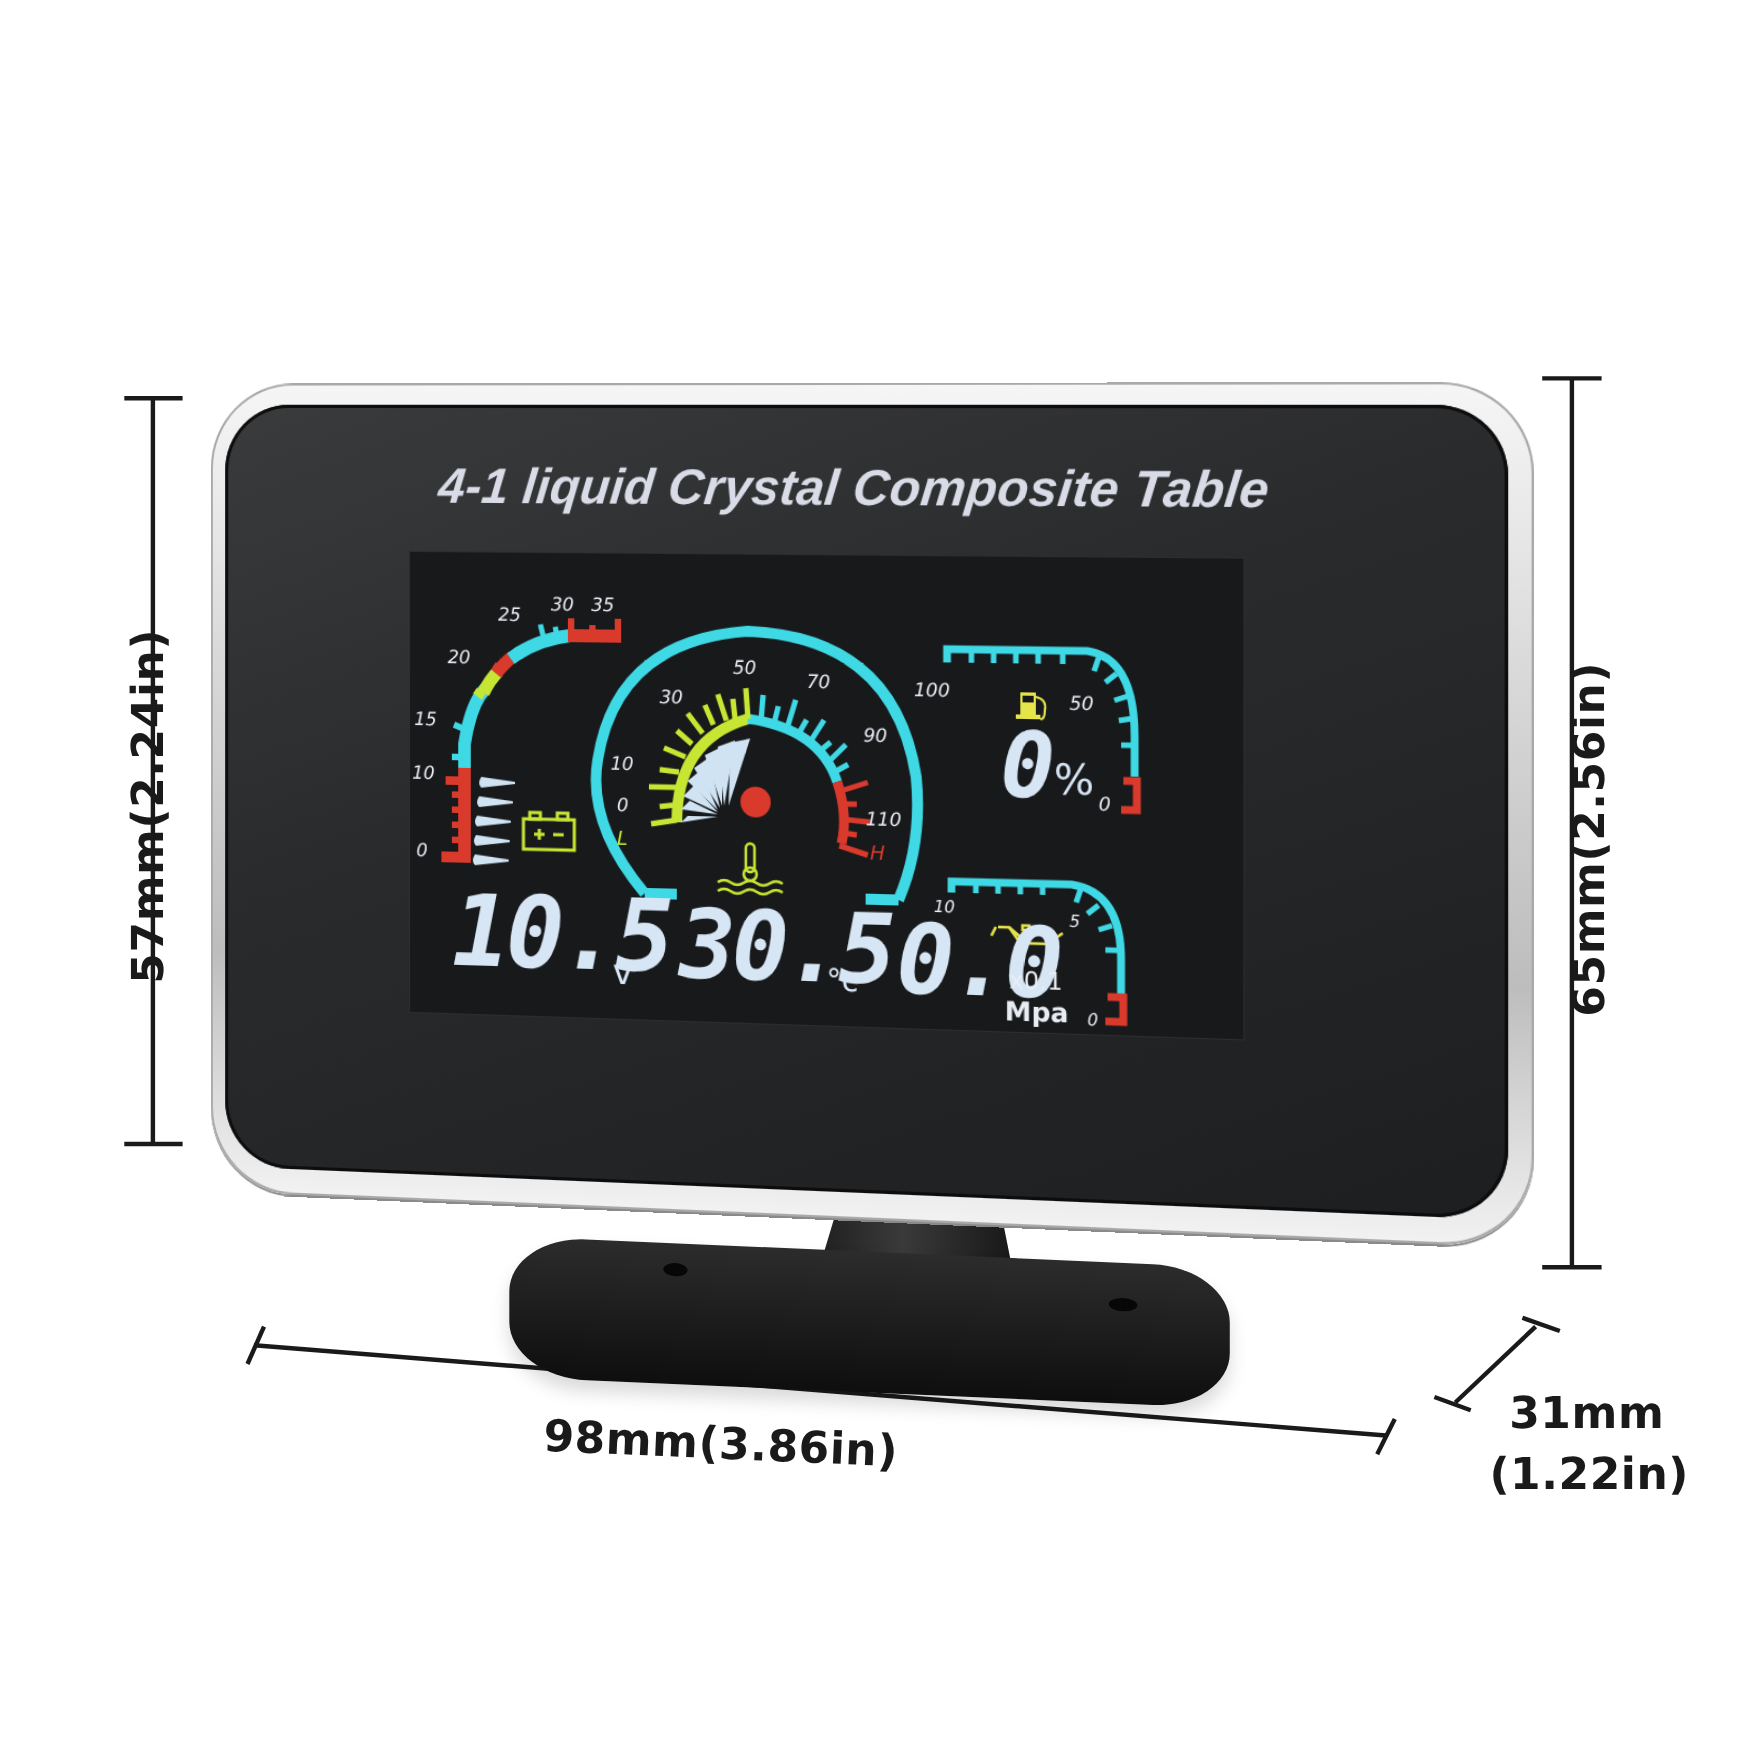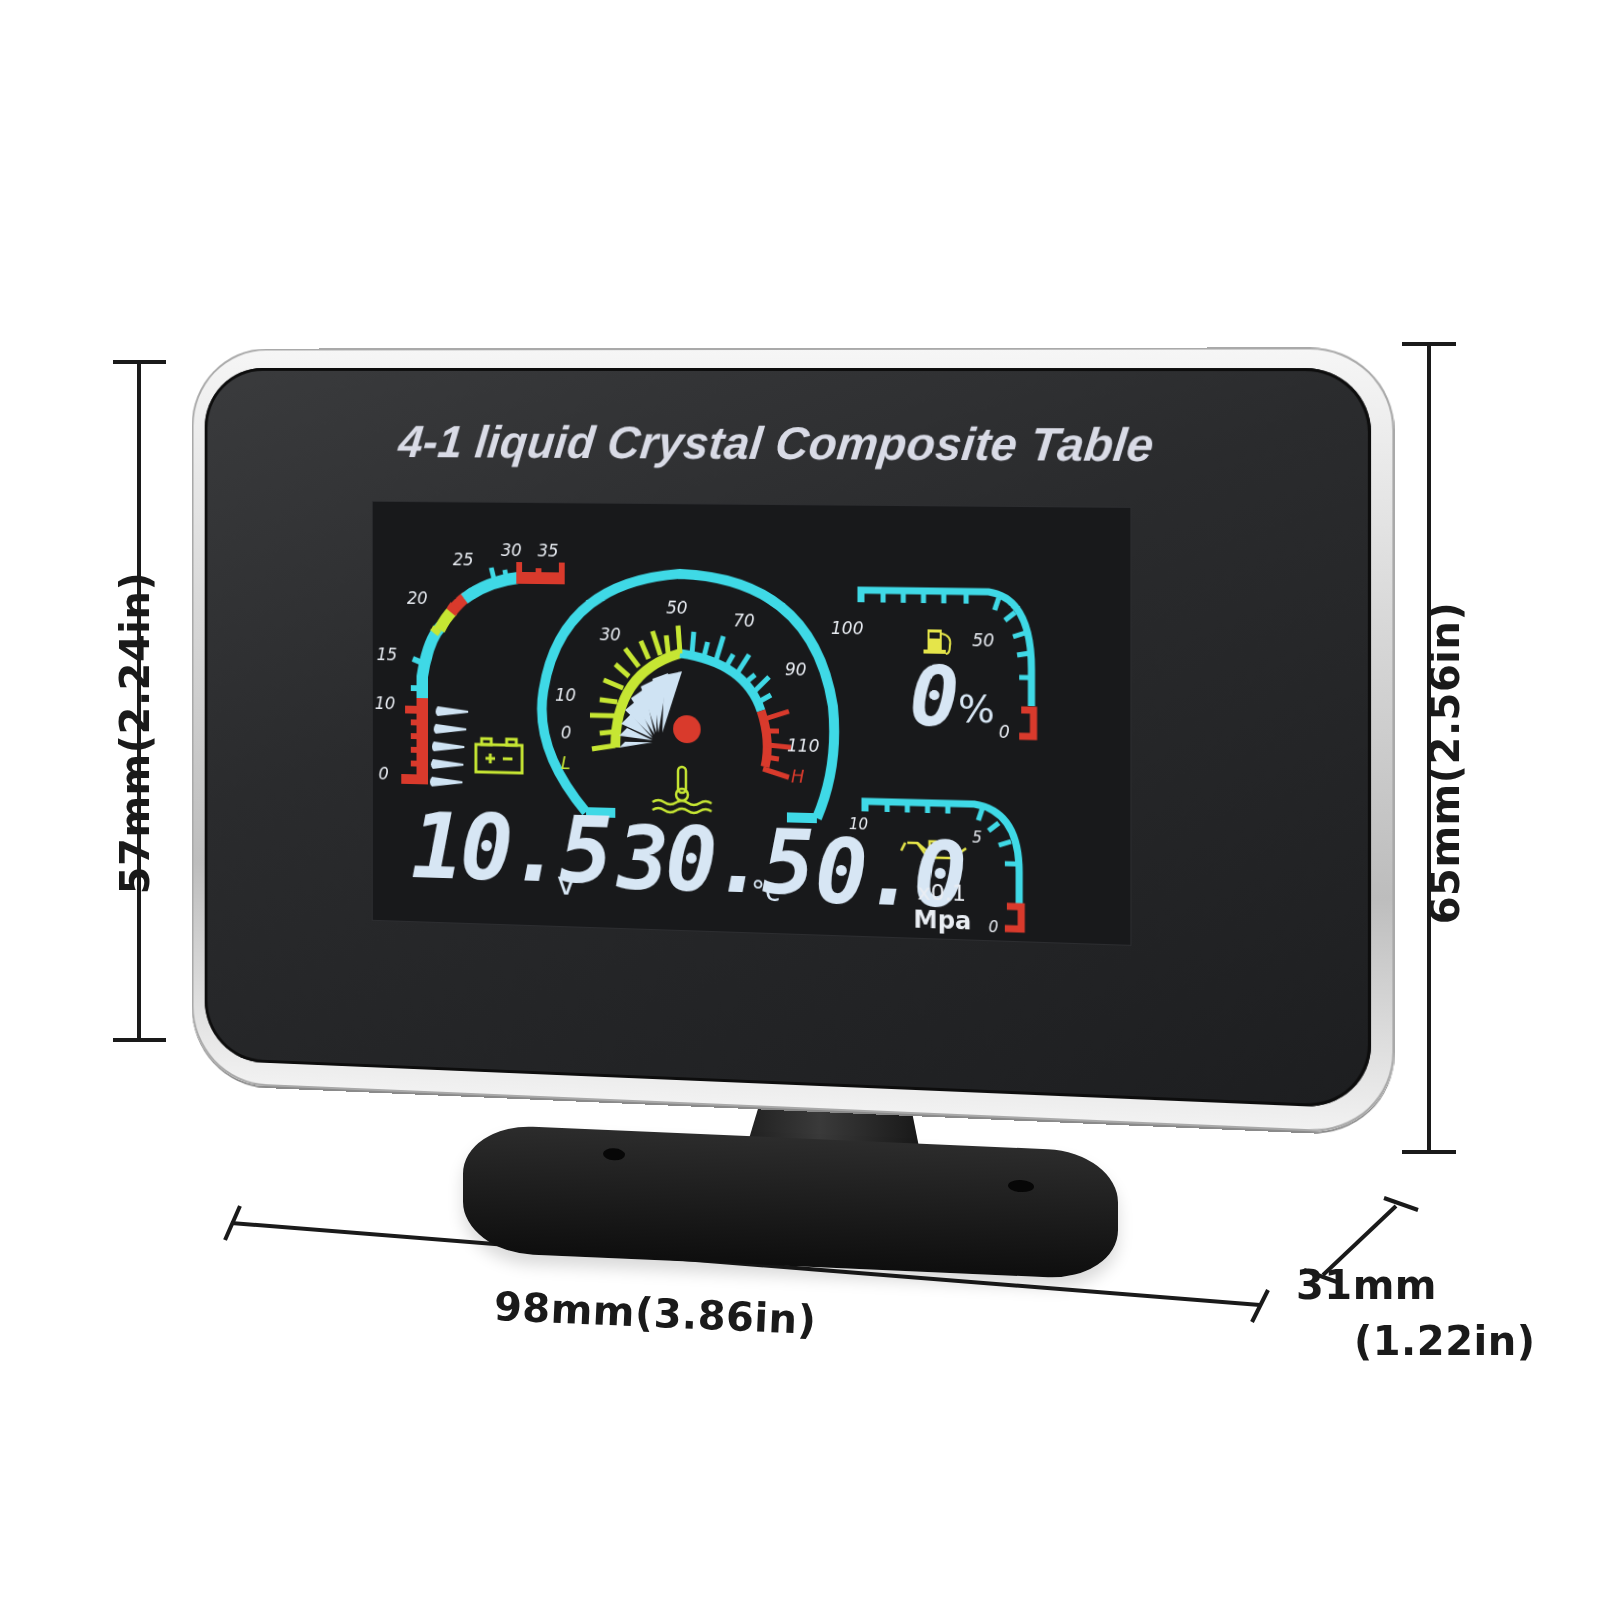--- a/index.html
+++ b/index.html
@@ -69,21 +69,21 @@
 
     <line x1="1396" y1="1206" x2="1323" y2="1275"></line>
     <line x1="1384" y1="1198" x2="1418" y2="1210"></line>
     <line x1="1304" y1="1270" x2="1337" y2="1282"></line>
   </g>
 </svg>
 
 <div class="dim-text vert" style="left:-45px;top:710px;width:360px;text-align:center;">57mm(2.24in)</div>
 <div class="dim-text vert" style="left:1265px;top:740px;width:360px;text-align:center;">65mm(2.56in)</div>
 <div class="dim-text" style="left:494px;top:1290px;transform:rotate(2.5deg);">98mm(3.86in)</div>
-<div class="dim-text" style="left:1296px;top:1262px;">31mm</div>
+<div class="dim-text" style="left:1372px;top:1262px;">31mm</div>
 <div class="dim-text" style="left:1354px;top:1318px;">(1.22in)</div>
 
 <div class="shadow-bar"></div>
 <div class="stand-neck"></div>
 <div class="stand-base">
   <div class="abs" style="left:140px;top:18px;width:22px;height:12px;border-radius:50%;background:#070707;"></div>
   <div class="abs" style="left:545px;top:32px;width:26px;height:12px;border-radius:50%;background:#070707;"></div>
 </div>
 
 <div class="bezel">

